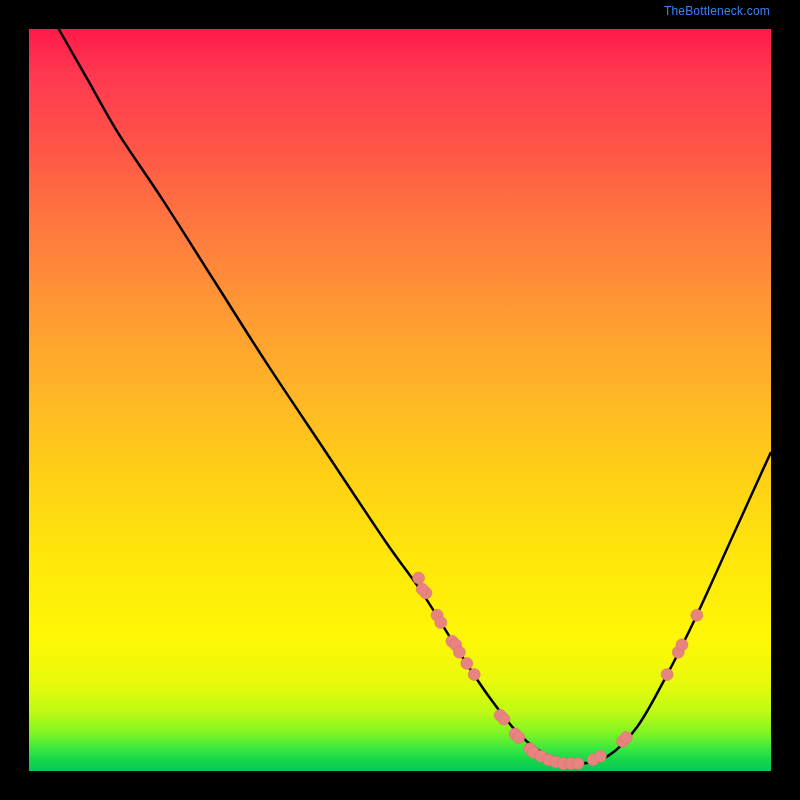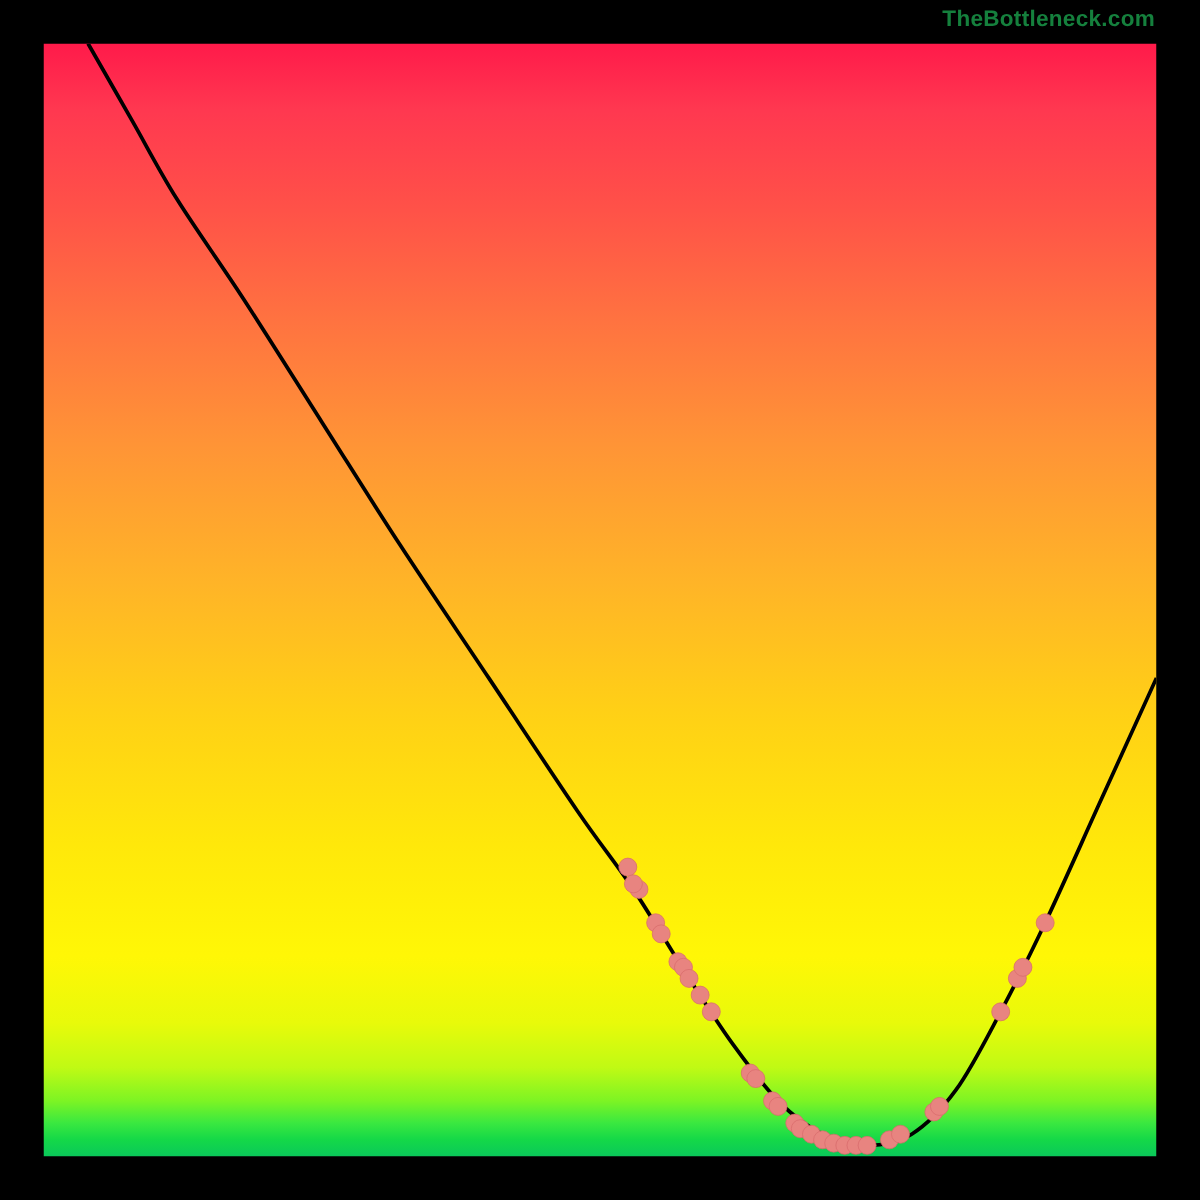--- a/index.html
+++ b/index.html
@@ -57,23 +57,23 @@
     }
     .data-point {
       fill: #e88480;
       stroke: #d86c6c;
       stroke-width: 0.5;
     }
     .watermark {
       position: absolute;
       top: 4px;
       right: 30px;
-      color: #15803d;
-      font-size: 15px;
-      font-weight: 700;
+      color: #3b82f6;
+      font-size: 12px;
+      font-weight: 400;
       letter-spacing: 0.2px;
     }
   </style>
 </head>
 <body>
 
 <div class="watermark">TheBottleneck.com</div>
 
 <div class="chart-container">
   <div class="plot-area">

